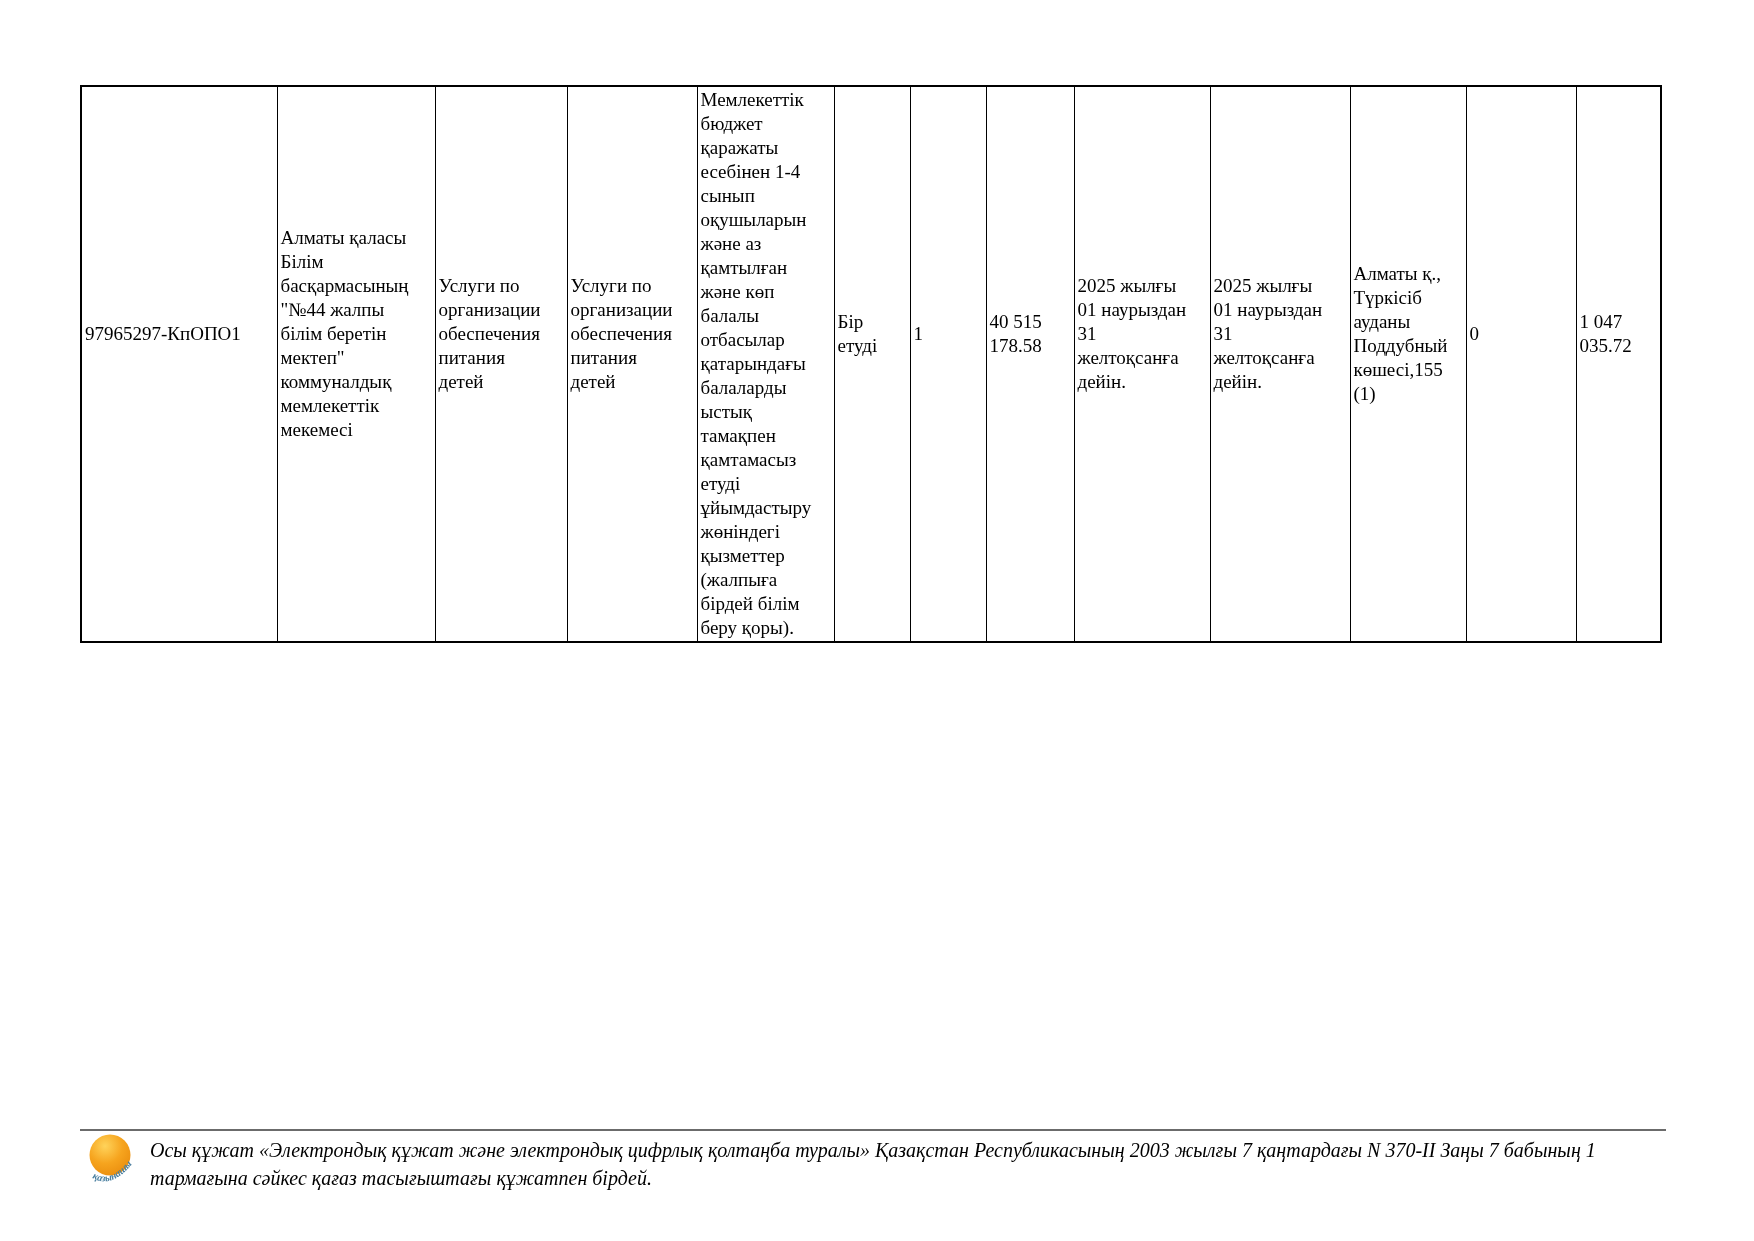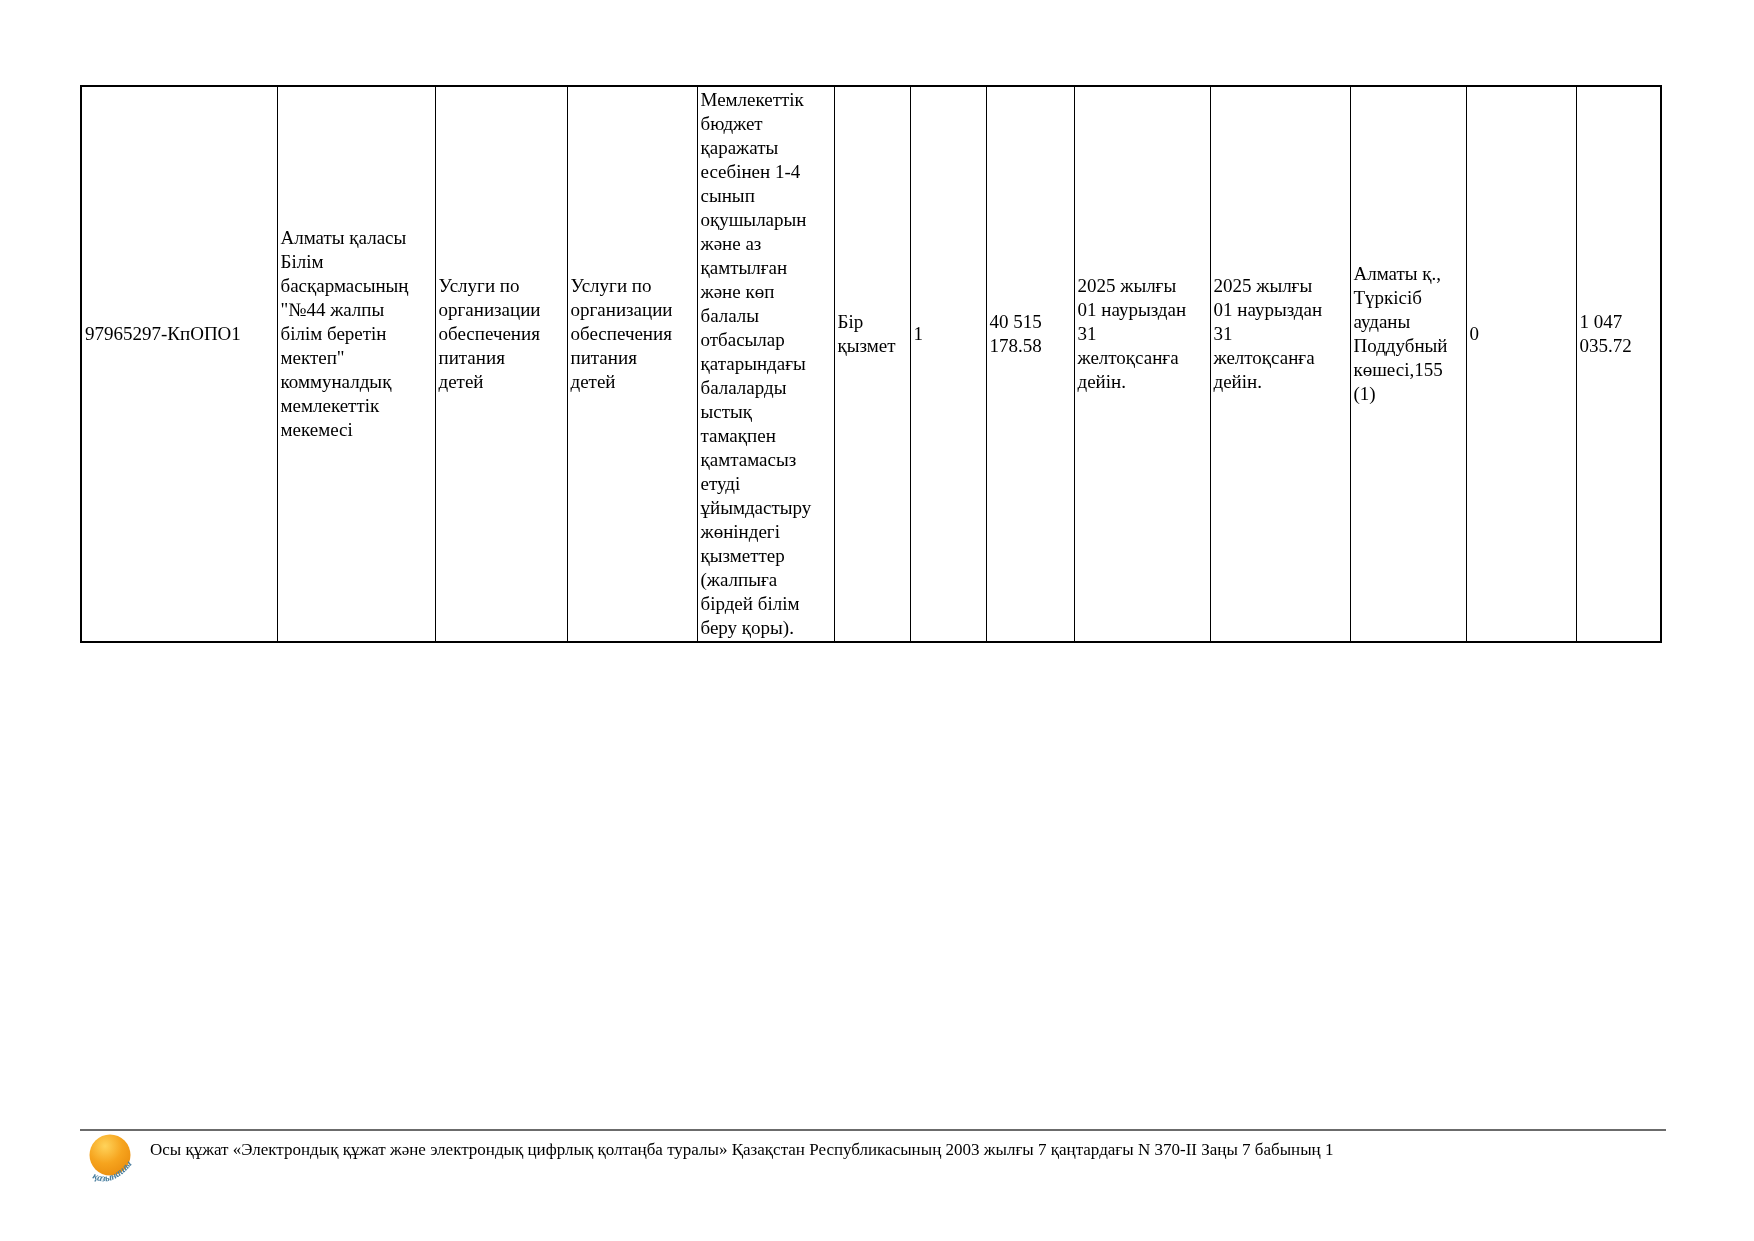--- a/index.html
+++ b/index.html
@@ -59,23 +59,24 @@
     gap: 10px;
   }
   .footer .logo {
     display: inline-block;
     width: 54px;
     height: 57px;
     flex: 0 0 auto;
   }
   .footer-text {
     padding-top: 3px;
-    font-size: 17px;
+    font-size: 20px;
     line-height: 28px;
     white-space: nowrap;
+    font-style: italic;
   }
 </style>
 </head>
 <body>
 
 <div class="page">
 
   <table class="doc-table">
     <colgroup>
       <col style="width:196px">
@@ -131,21 +132,21 @@
 тамақпен
 қамтамасыз
 етуді
 ұйымдастыру
 жөніндегі
 қызметтер
 (жалпыға
 бірдей білім
 беру қоры).</td>
       <td>Бір
-қызмет</td>
+етуді</td>
       <td>1</td>
       <td>40 515
 178.58</td>
       <td>2025 жылғы
 01 наурыздан
 31
 желтоқсанға
 дейін.</td>
       <td>2025 жылғы
 01 наурыздан
@@ -179,16 +180,17 @@
         </defs>
         <circle cx="24" cy="22" r="20.5" fill="url(#ballg)"></circle>
         <path id="logoArc" d="M 6,45 Q 26,56 47,30" fill="none"></path>
         <text font-size="10" font-style="italic" font-weight="bold" fill="#4A7FA0" font-family="'Liberation Serif',serif">
           <textPath href="#logoArc">қазынашылық</textPath>
         </text>
       </svg>
     </span>
     <div class="footer-text">
       <div>Осы құжат «Электрондық құжат және электрондық цифрлық қолтаңба туралы» Қазақстан Республикасының 2003 жылғы 7 қаңтардағы N 370-II Заңы 7 бабының 1</div>
+      <div>тармағына сәйкес қағаз тасығыштағы құжатпен бірдей.</div>
     </div>
   </div>
 
 </div>
 
 </body></html>

